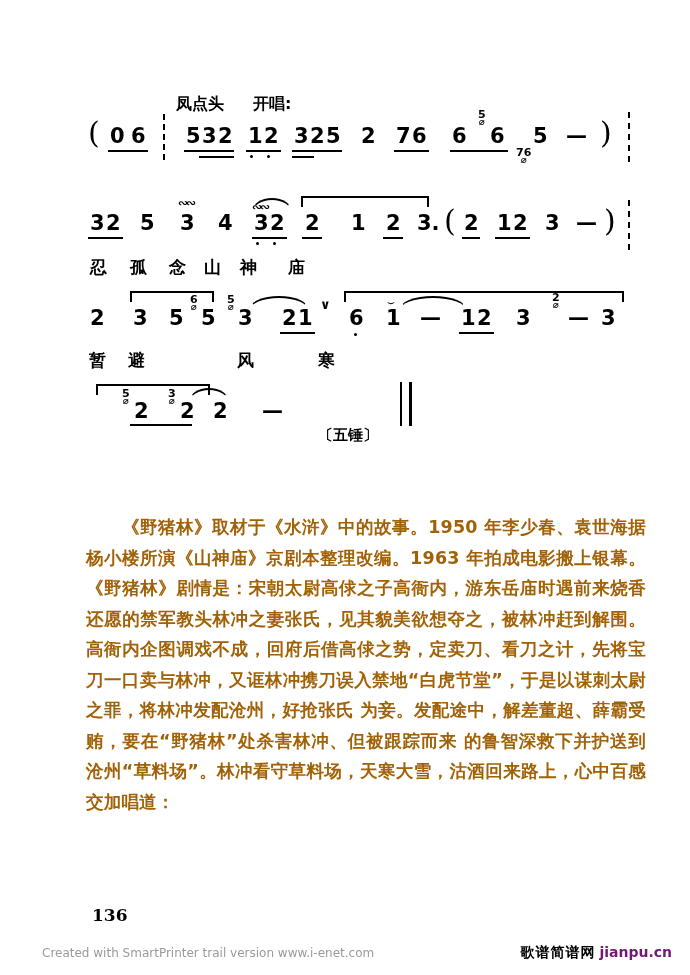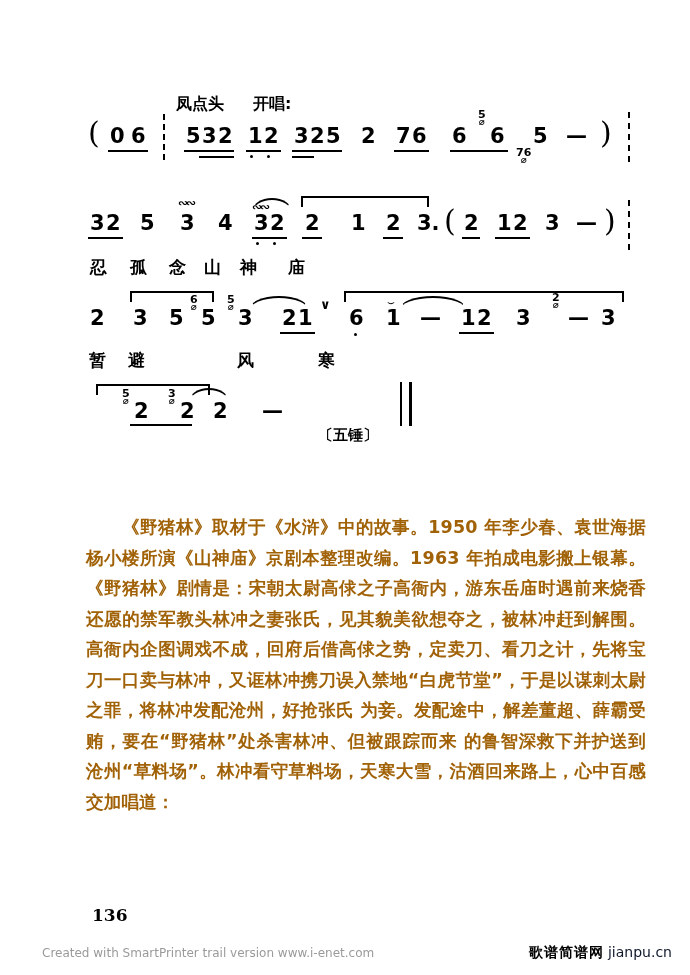--- a/index.html
+++ b/index.html
@@ -218,21 +218,21 @@
   #watermark {
     position: absolute;
     right: 18px;
     top: 944px;
     white-space: nowrap;
     font-family: "DejaVu Sans", "Liberation Sans", sans-serif;
     font-size: 14px;
     line-height: 16px;
   }
   #watermark .wm-cn { color: #000000; font-weight: bold; letter-spacing: 1px; }
-  #watermark .wm-en { color: #0f172a; font-weight: normal; margin-left: 4px; }
+  #watermark .wm-en { color: #701a75; font-weight: bold; margin-left: 4px; }
 </style>
 </head>
 <body>
 
 <div id="score">
 
   <div class="label" style="left:176px; top:96px;">凤点头</div>
   <div class="label" style="left:253px; top:96px;">开唱:</div>
 
   <div class="sys">

